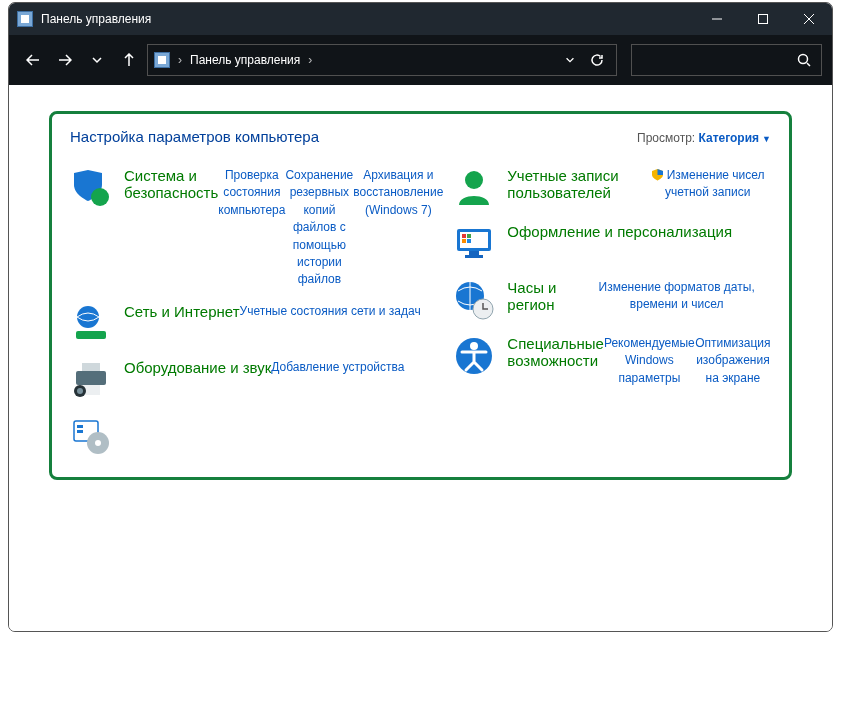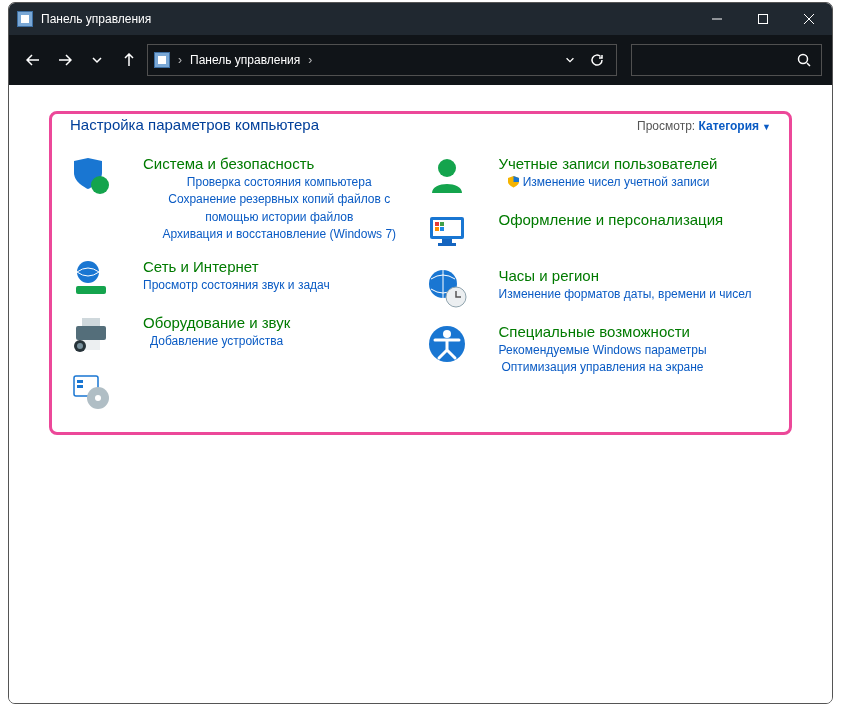--- a/index.html
+++ b/index.html
@@ -4,21 +4,21 @@
 <style>
   * { box-sizing: border-box; margin: 0; padding: 0; }
   body {
     width: 841px; height: 708px;
     background: #fff;
     font-family: "Segoe UI", Tahoma, sans-serif;
     font-size: 12px;
     overflow: hidden;
   }
   .win {
-    width: 825px; height: 702px;
+    width: 825px; height: 630px;
     margin: 2px auto 0;
     background: #fff;
     border: 1px solid #555;
     border-radius: 7px;
     overflow: hidden;
     display: flex; flex-direction: column;
   }
   .titlebar {
     height: 32px;
     background: #202830;
@@ -86,39 +86,39 @@
     padding-right: 10px;
   }
   .searchbox svg { width:14px; height:14px; stroke:#fff; stroke-width:1.5; fill:none; }
 
   .content {
     flex: 1;
     background: #fff;
     padding: 26px 40px;
   }
   .panel {
-    border: 3px solid #ec4899;
+    border: 3px solid #15803d;
     border-radius: 8px;
-    padding: 2px 18px 20px;
+    padding: 14px 18px 20px;
   }
   .panel-head {
     display: flex; align-items: baseline;
     margin-bottom: 22px;
   }
   .panel-title { color: #003f9a; font-size: 15px; font-weight: 400; }
   .panel-view { margin-left: auto; font-size: 12px; color: #555; }
   .panel-view .v { color: #0a5bc4; cursor: pointer; font-weight: bold; }
   .panel-view .dd { color:#0a5bc4; font-size:9px; vertical-align:middle; margin-left:3px;}
 
   .cols { display: flex; gap: 10px; }
   .col { flex: 1; display: flex; flex-direction: column; gap: 14px; }
 
   .cat { display: flex; gap: 12px; }
   .cat-icon { width: 42px; height: 42px; flex-shrink: 0; }
-  .cat-body { display: flex; flex-direction: column; margin-left: 19px; }
+  .cat-body { display: flex; flex-direction: row; }
   .cat-title {
     color: #007a00;
     font-size: 15px;
     margin-bottom: 2px;
     cursor: pointer;
   }
   .cat-link {
     color: #0a5bc4;
     font-size: 12px;
     line-height: 1.45;
@@ -234,21 +234,21 @@
           </div>
 
           <div class="cat">
             <svg class="cat-icon" viewBox="0 0 42 42">
               <circle cx="18" cy="14" r="11" fill="#1976d2"></circle>
               <path d="M7 14 Q18 6 29 14 M7 14 Q18 22 29 14" stroke="#fff" stroke-width="1" fill="none"></path>
               <rect x="6" y="28" width="30" height="8" rx="2" fill="#14a44d"></rect>
             </svg>
             <div class="cat-body">
               <div class="cat-title">Сеть и Интернет</div>
-              <div class="cat-link">Просмотр состояния звук и задач</div>
+              <div class="cat-link">Учетные состояния сети и задач</div>
             </div>
           </div>
 
           <div class="cat">
             <svg class="cat-icon" viewBox="0 0 42 42">
               <rect x="6" y="12" width="30" height="14" rx="2" fill="#546e7a"></rect>
               <rect x="12" y="4" width="18" height="8" fill="#cfd8dc"></rect>
               <rect x="12" y="26" width="18" height="10" fill="#eceff1"></rect>
               <circle cx="10" cy="32" r="6" fill="#263238"></circle>
               <circle cx="10" cy="32" r="3" fill="#78909c"></circle>
@@ -320,21 +320,21 @@
 
           <div class="cat">
             <svg class="cat-icon" viewBox="0 0 42 42">
               <circle cx="21" cy="21" r="18" fill="#1976d2"></circle>
               <circle cx="21" cy="11" r="4" fill="#fff"></circle>
               <path d="M9 17 L33 17 M21 17 V27 M21 27 L13 35 M21 27 L29 35" stroke="#fff" stroke-width="3" stroke-linecap="round" fill="none"></path>
             </svg>
             <div class="cat-body">
               <div class="cat-title">Специальные возможности</div>
               <div class="cat-link">Рекомендуемые Windows параметры</div>
-              <div class="cat-link">Оптимизация управления на экране</div>
+              <div class="cat-link">Оптимизация изображения на экране</div>
             </div>
           </div>
 
         </div>
       </div>
 
     </div>
   </div>
 
 </div>

